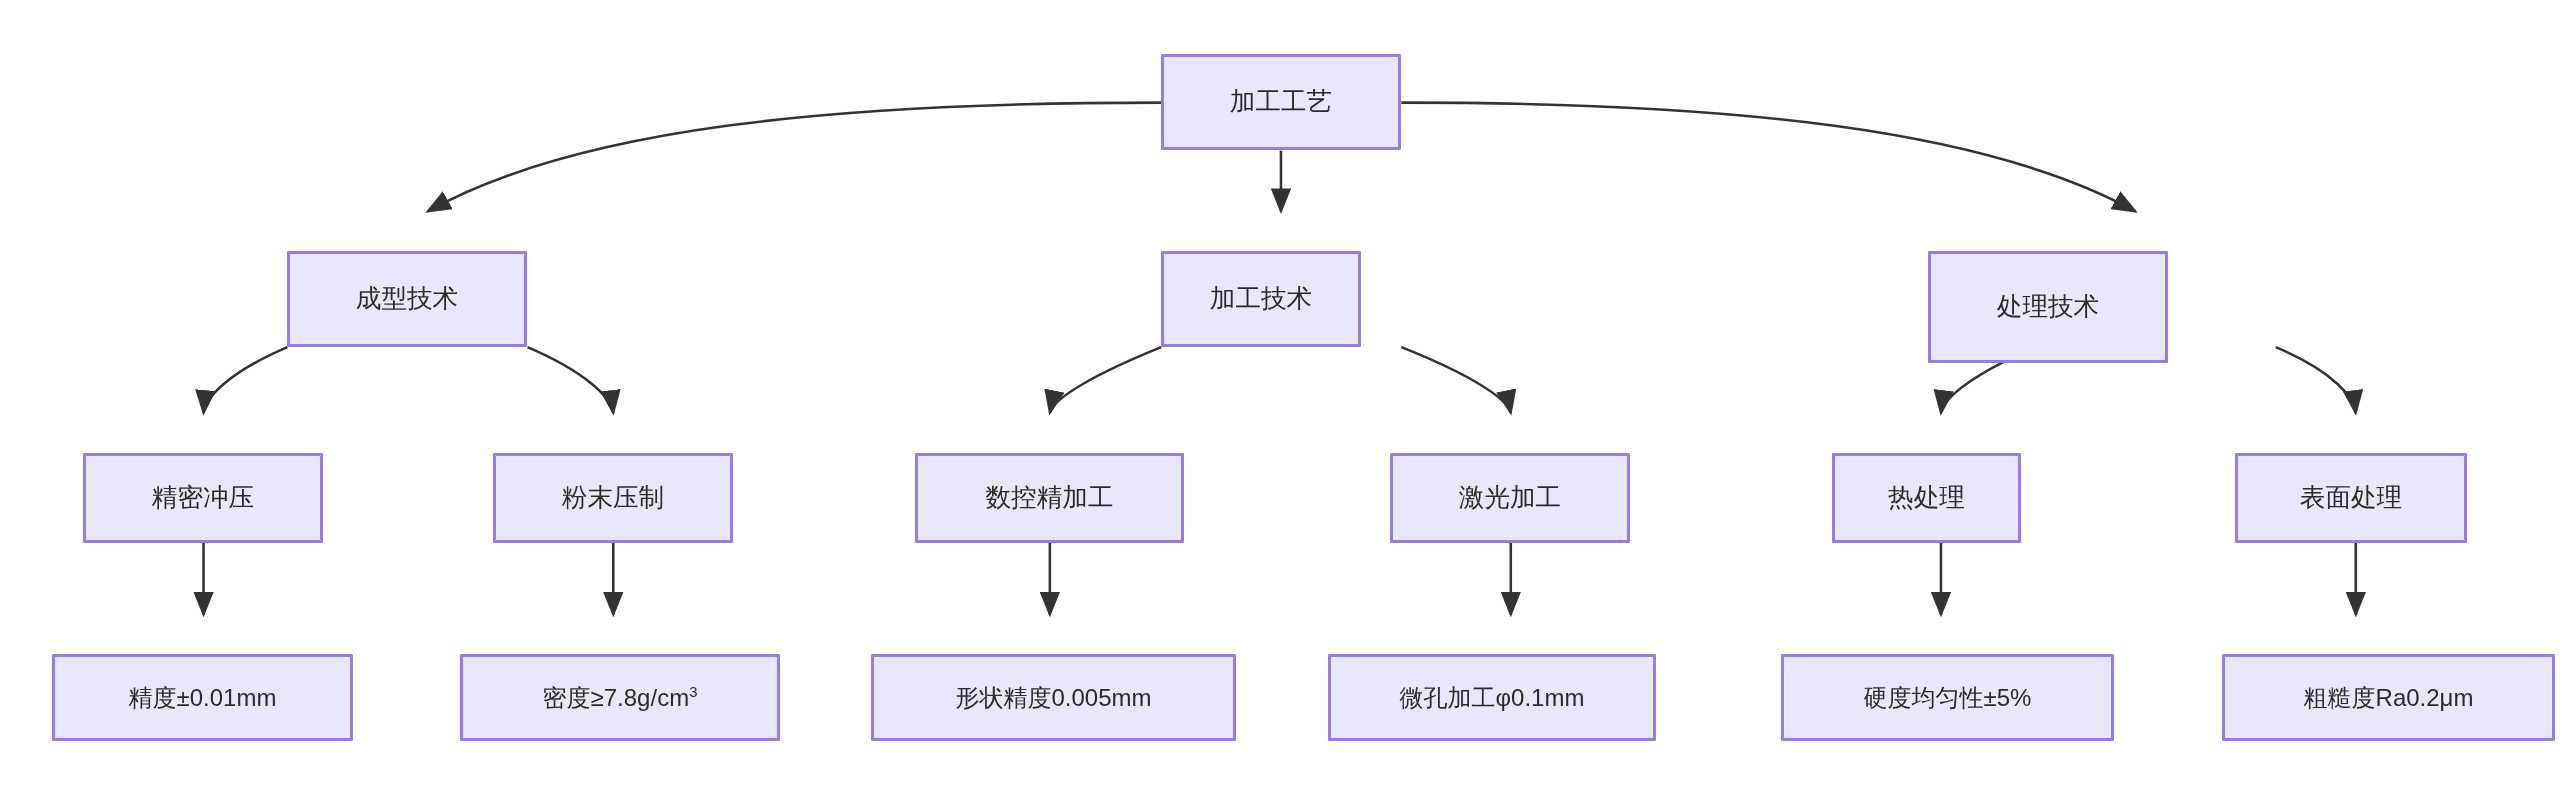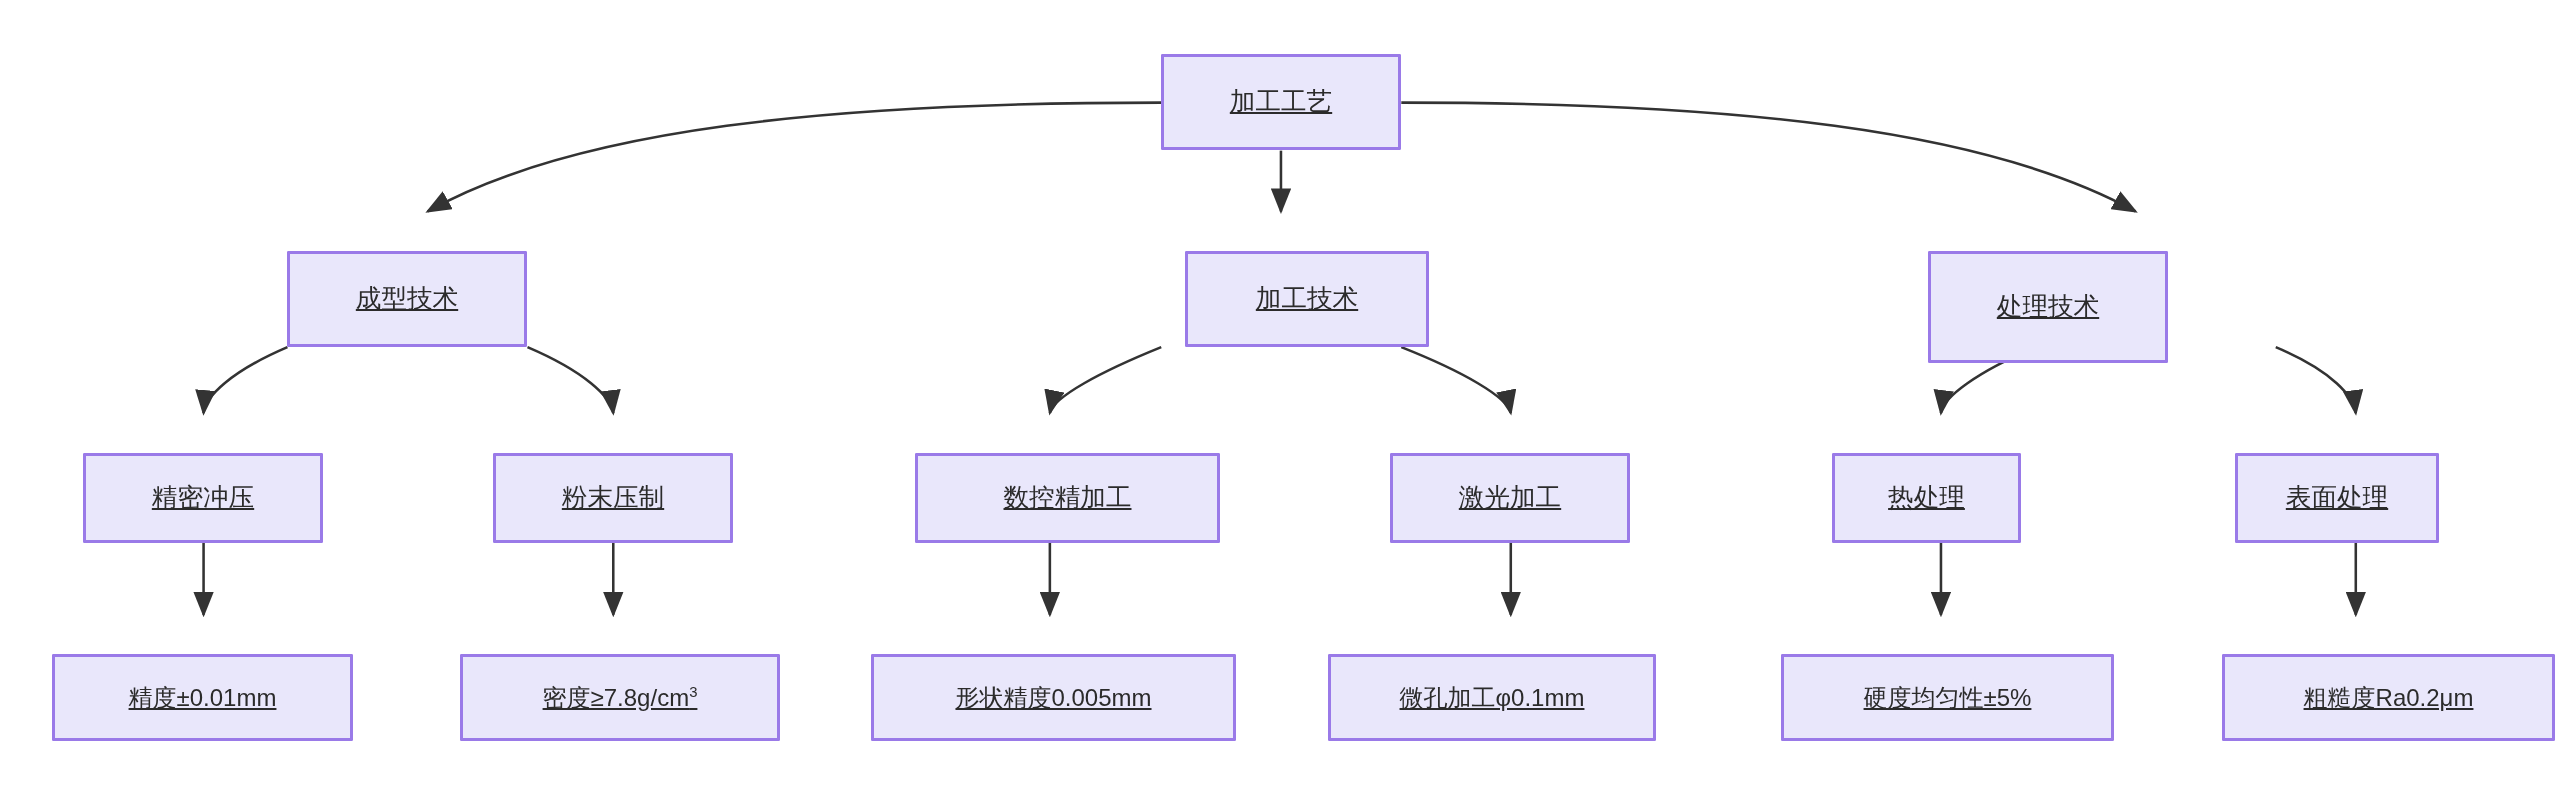--- a/index.html
+++ b/index.html
@@ -32,21 +32,20 @@
     box-sizing: border-box;
     background: #e9e7fb;
     border: 3.2px solid #9a7ae8;
     border-radius: 1.3px;
     display: flex;
     align-items: center;
     justify-content: center;
     color: #2b2b2b;
     line-height: 1.15;
     white-space: nowrap;
-    text-decoration: underline;
   }
   .node-label {
     display: block;
     text-align: center;
   }
   .level-0 { font-size: 25.6px; }
   .level-1 { font-size: 25.6px; }
   .level-2 { font-size: 25.6px; }
   .level-3 { font-size: 24px; }
   .sup {
@@ -90,43 +89,43 @@
     <path d="M 3680,847 L 3680,960" fill="none" stroke="#333333" stroke-width="4" marker-end="url(#arrowhead)"></path>
   </svg>
 
   <div class="node level-0" style="left:1161px; top:54px; width:240px; height:96px;">
     <span class="node-label">加工工艺</span>
   </div>
 
   <div class="node level-1" style="left:287px; top:251px; width:240px; height:96px;">
     <span class="node-label">成型技术</span>
   </div>
-  <div class="node level-1" style="left:1161px; top:251px; width:244px; height:96px;margin-left:24px;">
+  <div class="node level-1" style="left:1161px; top:251px; width:200px; height:96px;">
     <span class="node-label">加工技术</span>
   </div>
   <div class="node level-1" style="left:1928px; top:251px; width:240px; height:112px;">
     <span class="node-label">处理技术</span>
   </div>
 
   <div class="node level-2" style="left:83px; top:453px; width:240px; height:90px;">
     <span class="node-label">精密冲压</span>
   </div>
   <div class="node level-2" style="left:493px; top:453px; width:240px; height:90px;">
     <span class="node-label">粉末压制</span>
   </div>
-  <div class="node level-2" style="left:915px; top:453px; width:305px; height:90px;">
+  <div class="node level-2" style="left:915px; top:453px; width:269px; height:90px;">
     <span class="node-label">数控精加工</span>
   </div>
   <div class="node level-2" style="left:1390px; top:453px; width:240px; height:90px;">
     <span class="node-label">激光加工</span>
   </div>
   <div class="node level-2" style="left:1832px; top:453px; width:189px; height:90px;">
     <span class="node-label">热处理</span>
   </div>
-  <div class="node level-2" style="left:2235px; top:453px; width:204px; height:90px;">
+  <div class="node level-2" style="left:2235px; top:453px; width:232px; height:90px;">
     <span class="node-label">表面处理</span>
   </div>
 
   <div class="node level-3" style="left:52px; top:654px; width:301px; height:87px;">
     <span class="node-label">精度±0.01mm</span>
   </div>
   <div class="node level-3" style="left:448px; top:654px; width:320px; height:87px;margin-left:12px;">
     <span class="node-label">
       <span>密度≥7.8g/cm</span><span class="sup">3</span>
     </span>

